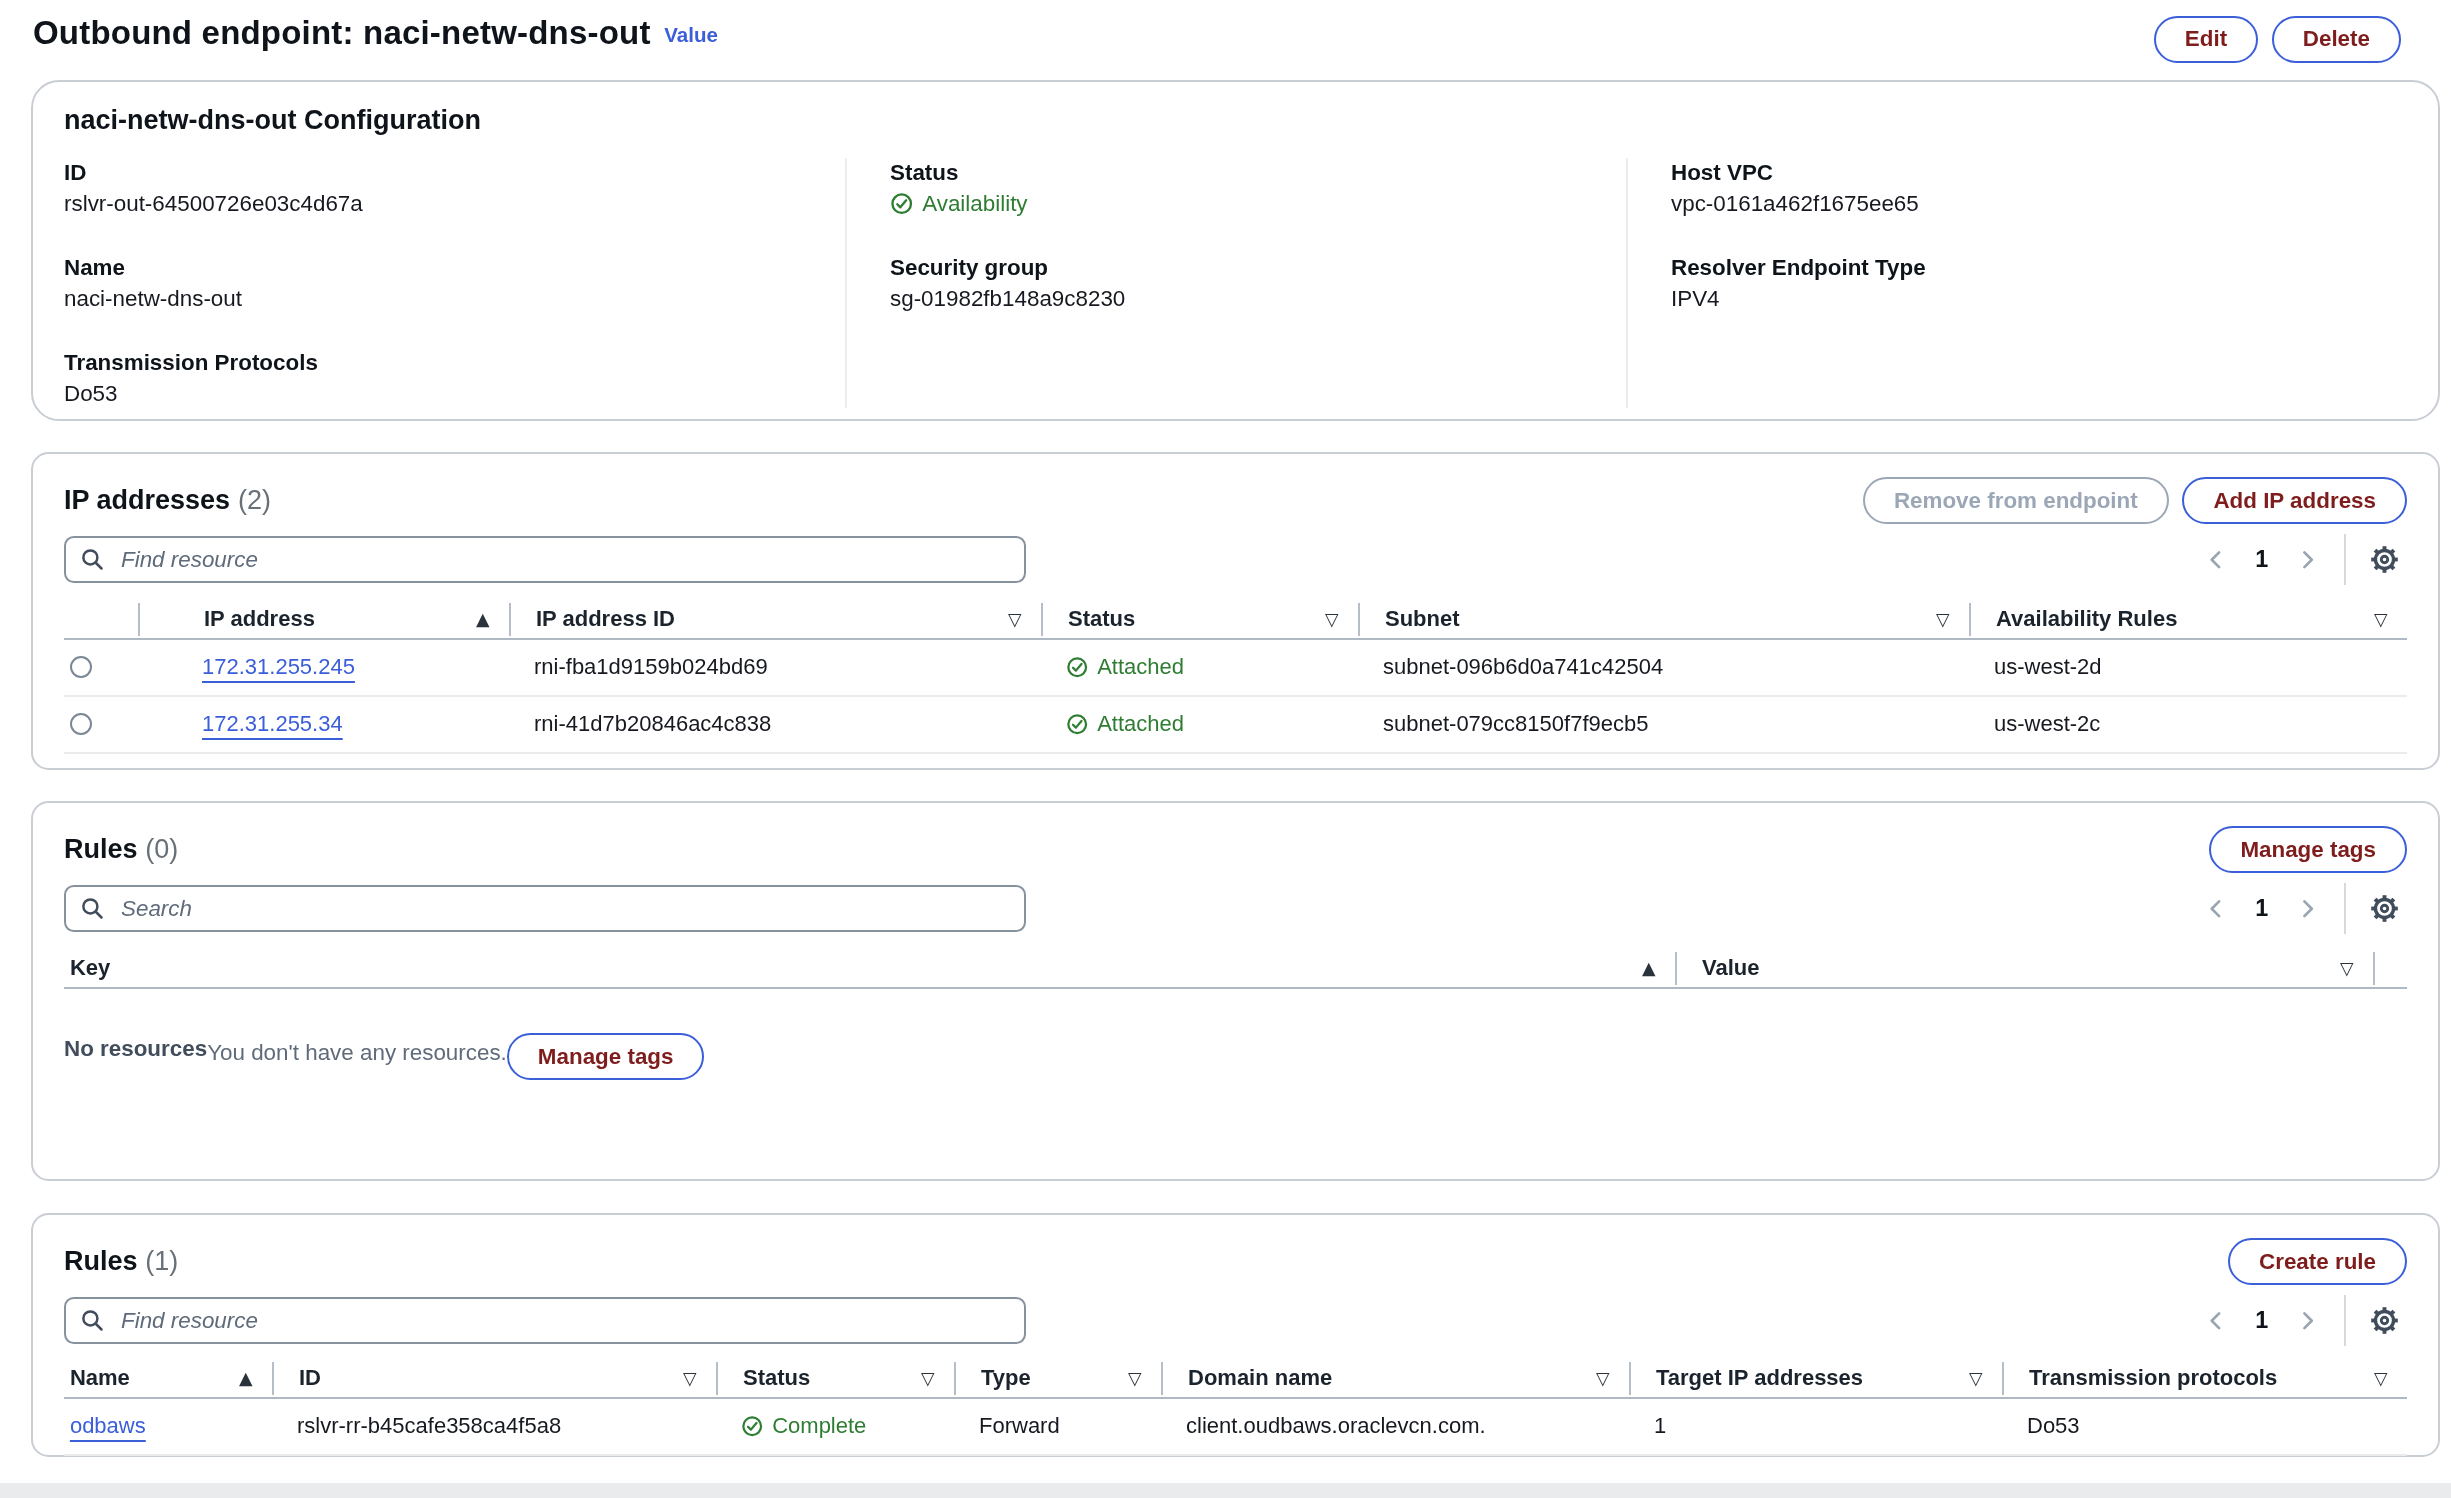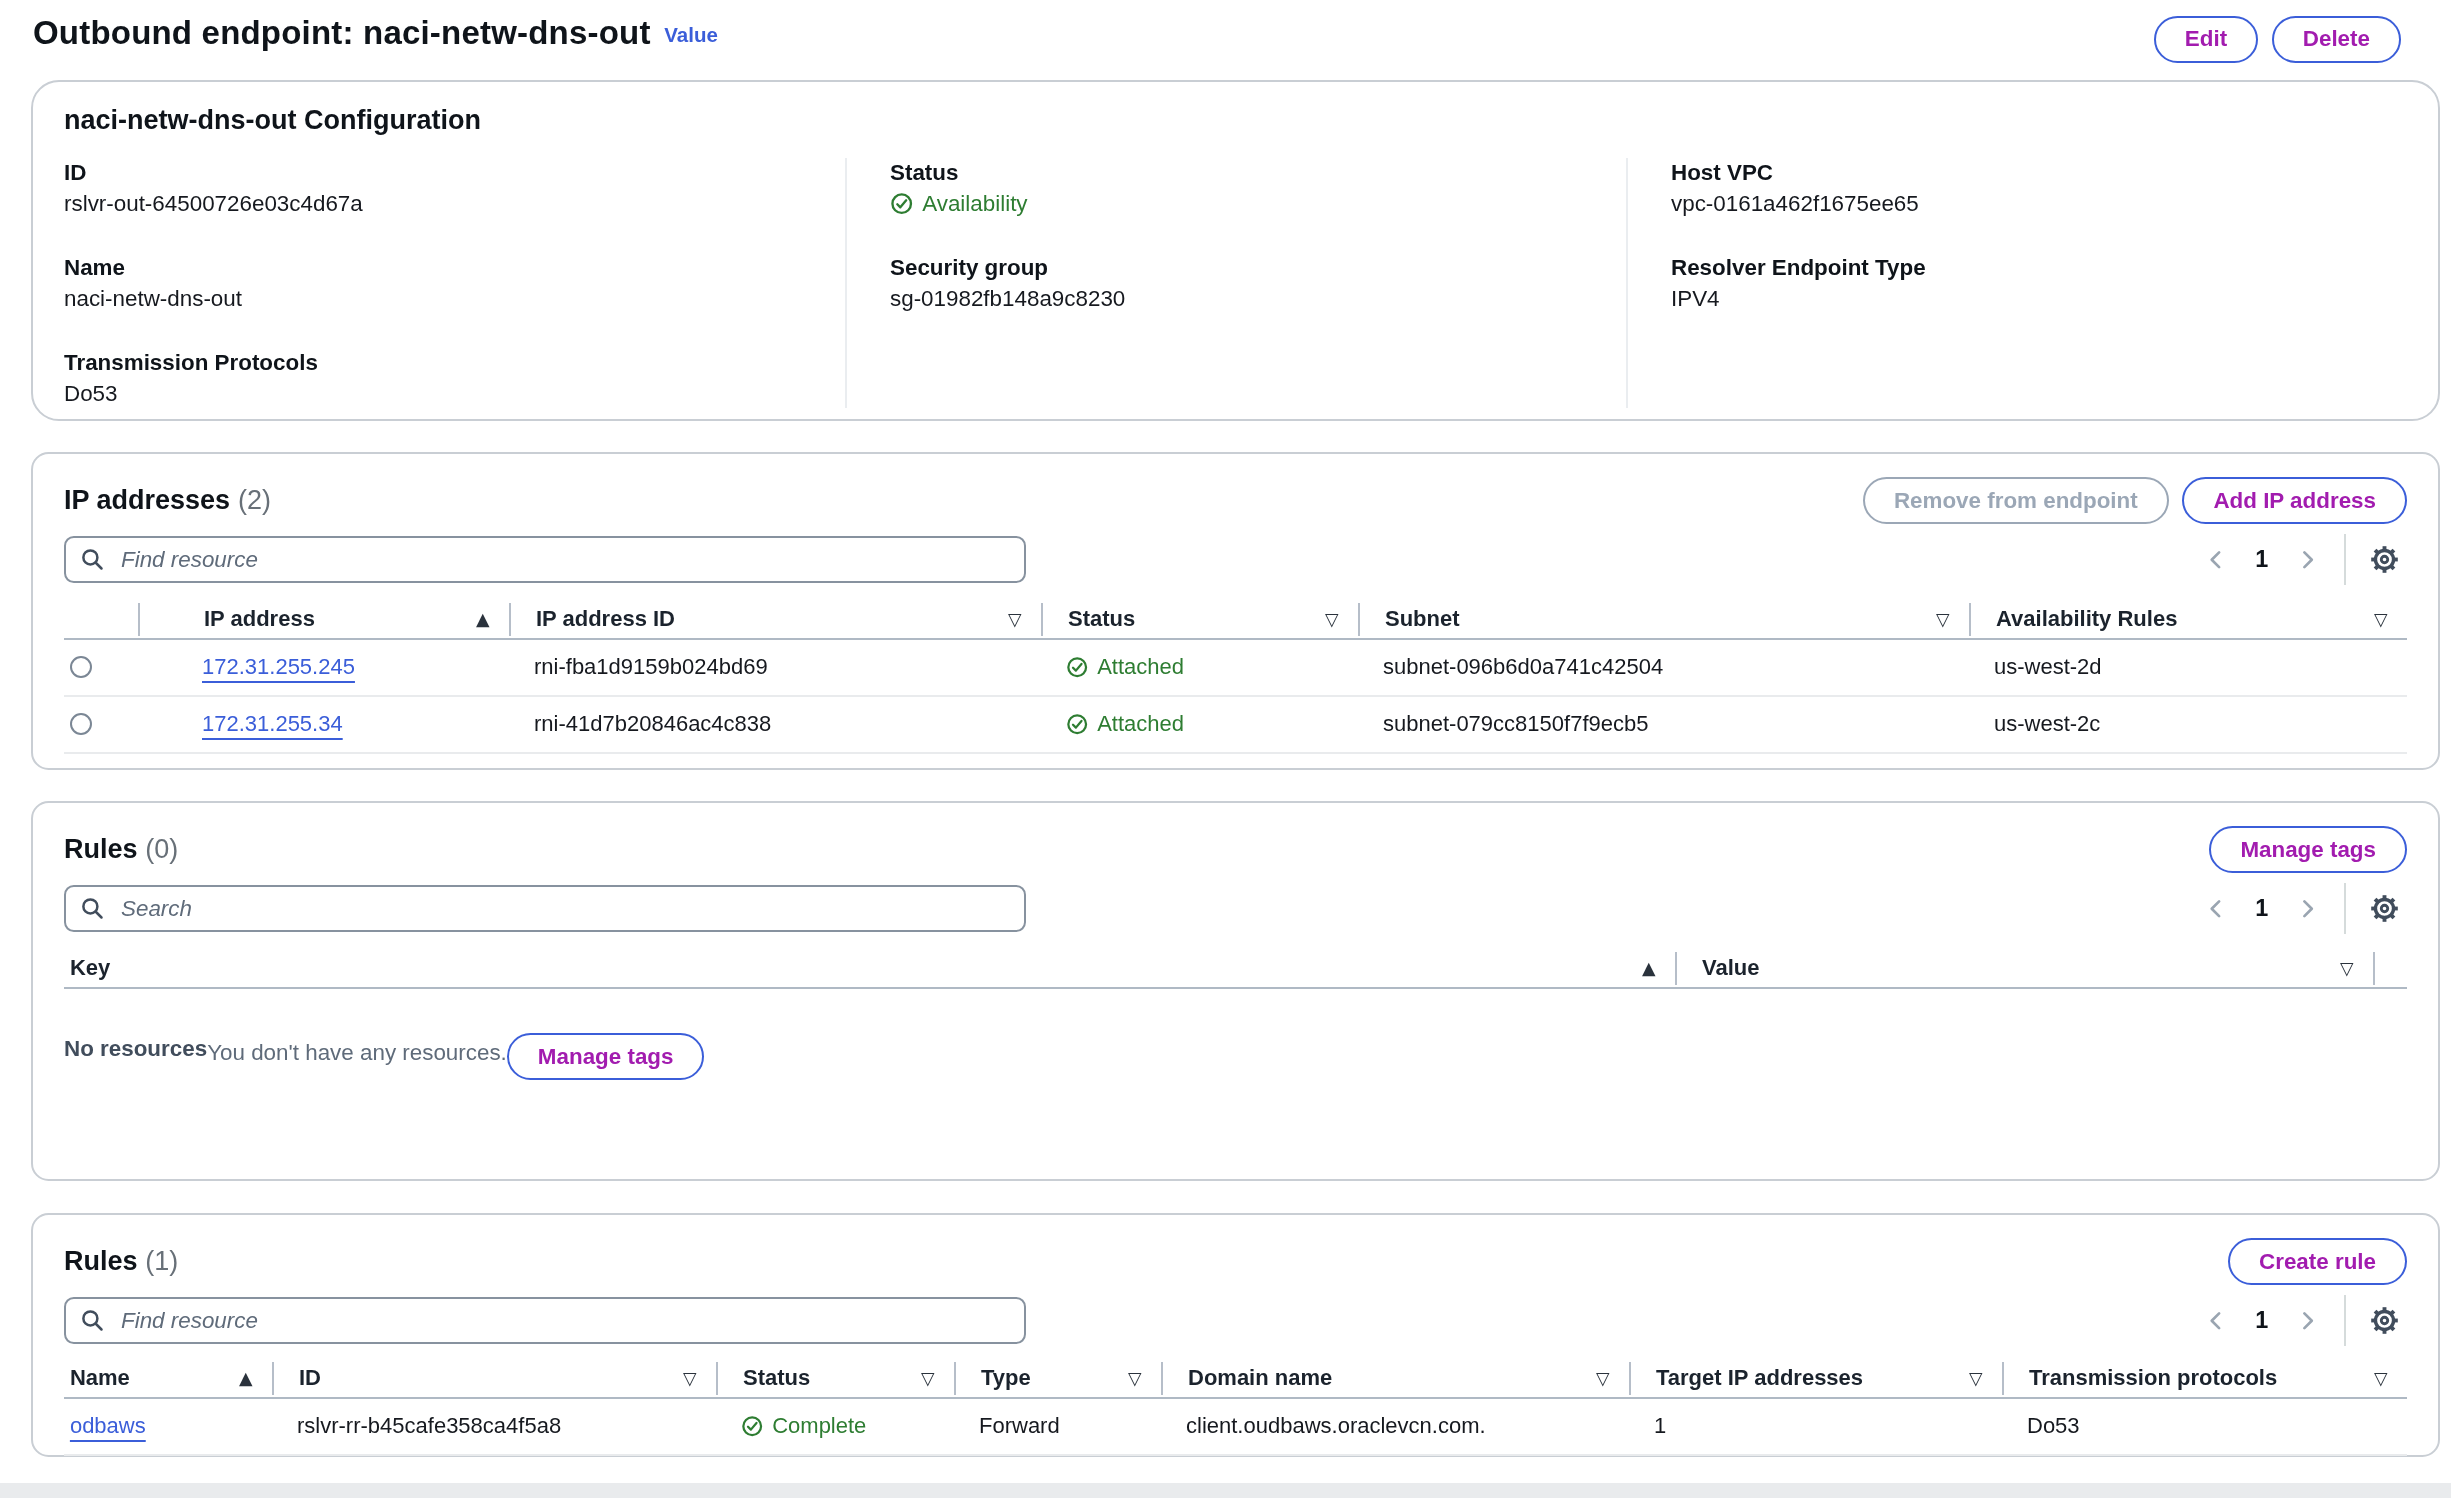--- a/index.html
+++ b/index.html
@@ -13,21 +13,21 @@
     padding:13.7px 51px 0 33px; height:78px; }
   .title-wrap { display:flex; align-items:baseline; gap:13.7px; }
   .page-title { font-size:33px; font-weight:700; color:#0f141a; letter-spacing:0.2px; }
   .info-link { font-size:20.5px; font-weight:700; color:#3b5ed9; cursor:pointer; position:relative; top:-2px; }
   .header-buttons { display:flex; gap:13.7px; margin-top:2px; }
 
   
   .btn { display:inline-flex; align-items:center; justify-content:center;
     height:47px; padding:0 29px; border-radius:25px; font-size:22.4px; font-weight:700;
     background:#ffffff; cursor:pointer; white-space:nowrap; }
-  .btn-normal { border:2.9px solid #3b5ed9; color:#a21caf; }
+  .btn-normal { border:2.9px solid #3b5ed9; color:#7f1d1d; }
   .btn-disabled { border:2.9px solid #9ba7b6; color:#9ba7b6; cursor:default; }
 
   
   .card { margin:0 11.7px 0 31px; width:2409px; background:#ffffff;
     border:2px solid #c9ced4; border-radius:17.6px; padding:23.4px 31px; position:relative; }
   .card-config { height:341px; margin-top:2px;border-radius:28px; }
   .card-ip   { height:318px; margin-top:31px; }
   .card-tags { height:380px; margin-top:31px; }
   .card-rules{ height:244px; margin-top:32px; }
 

